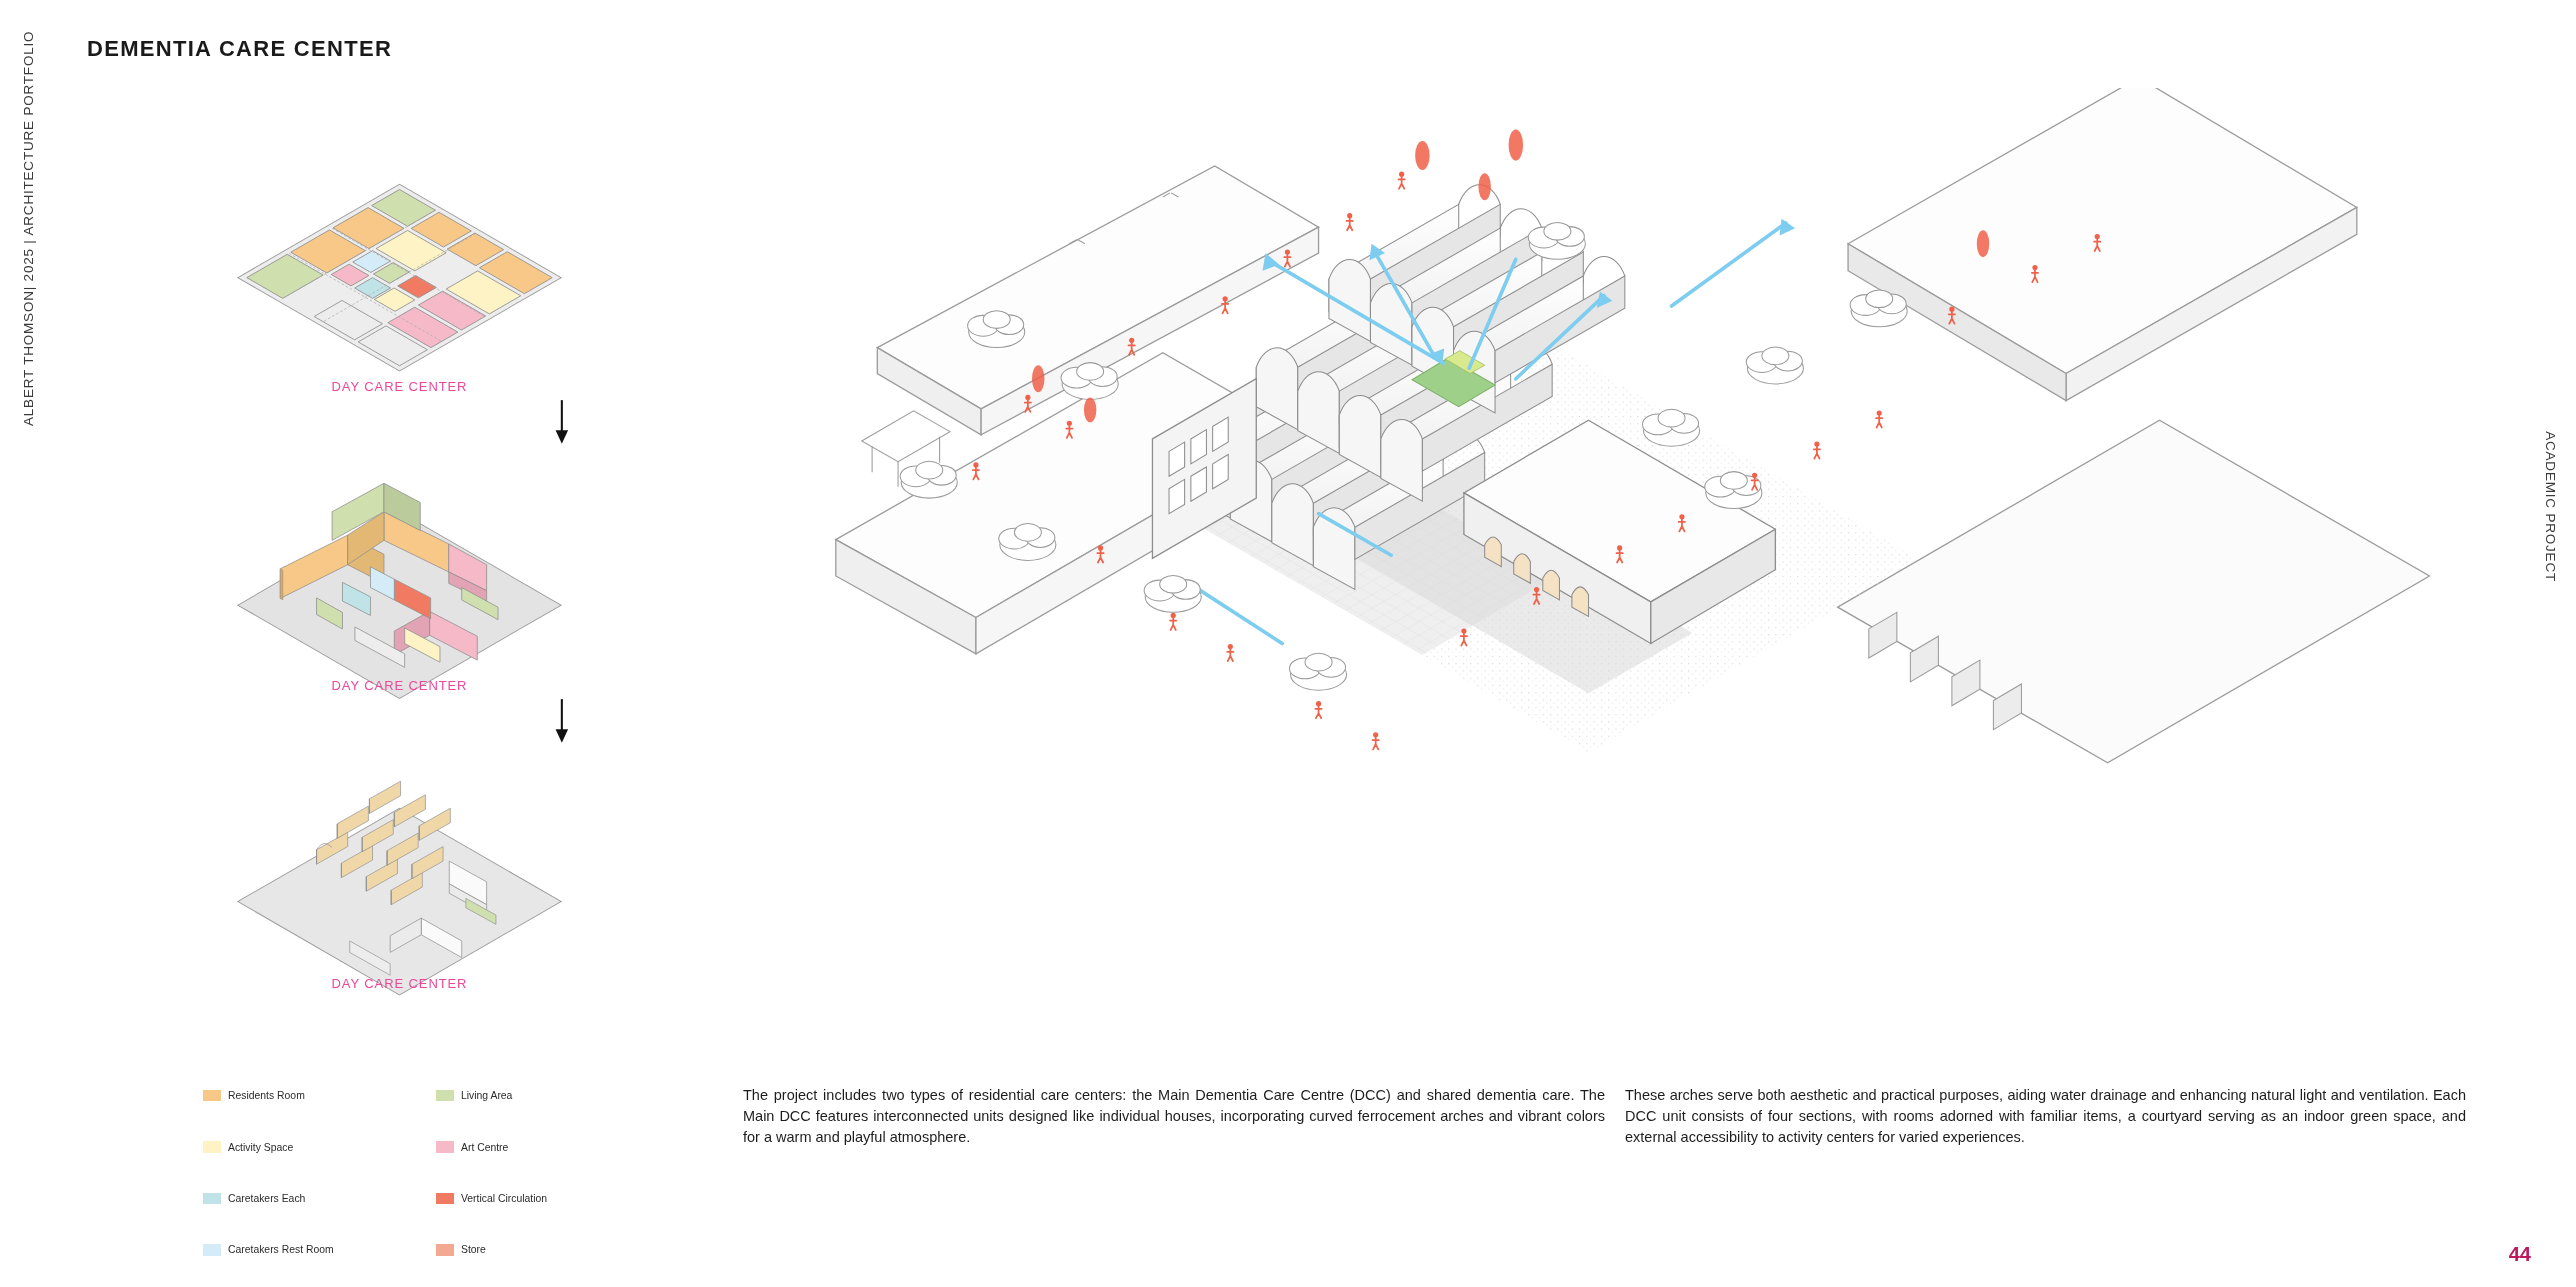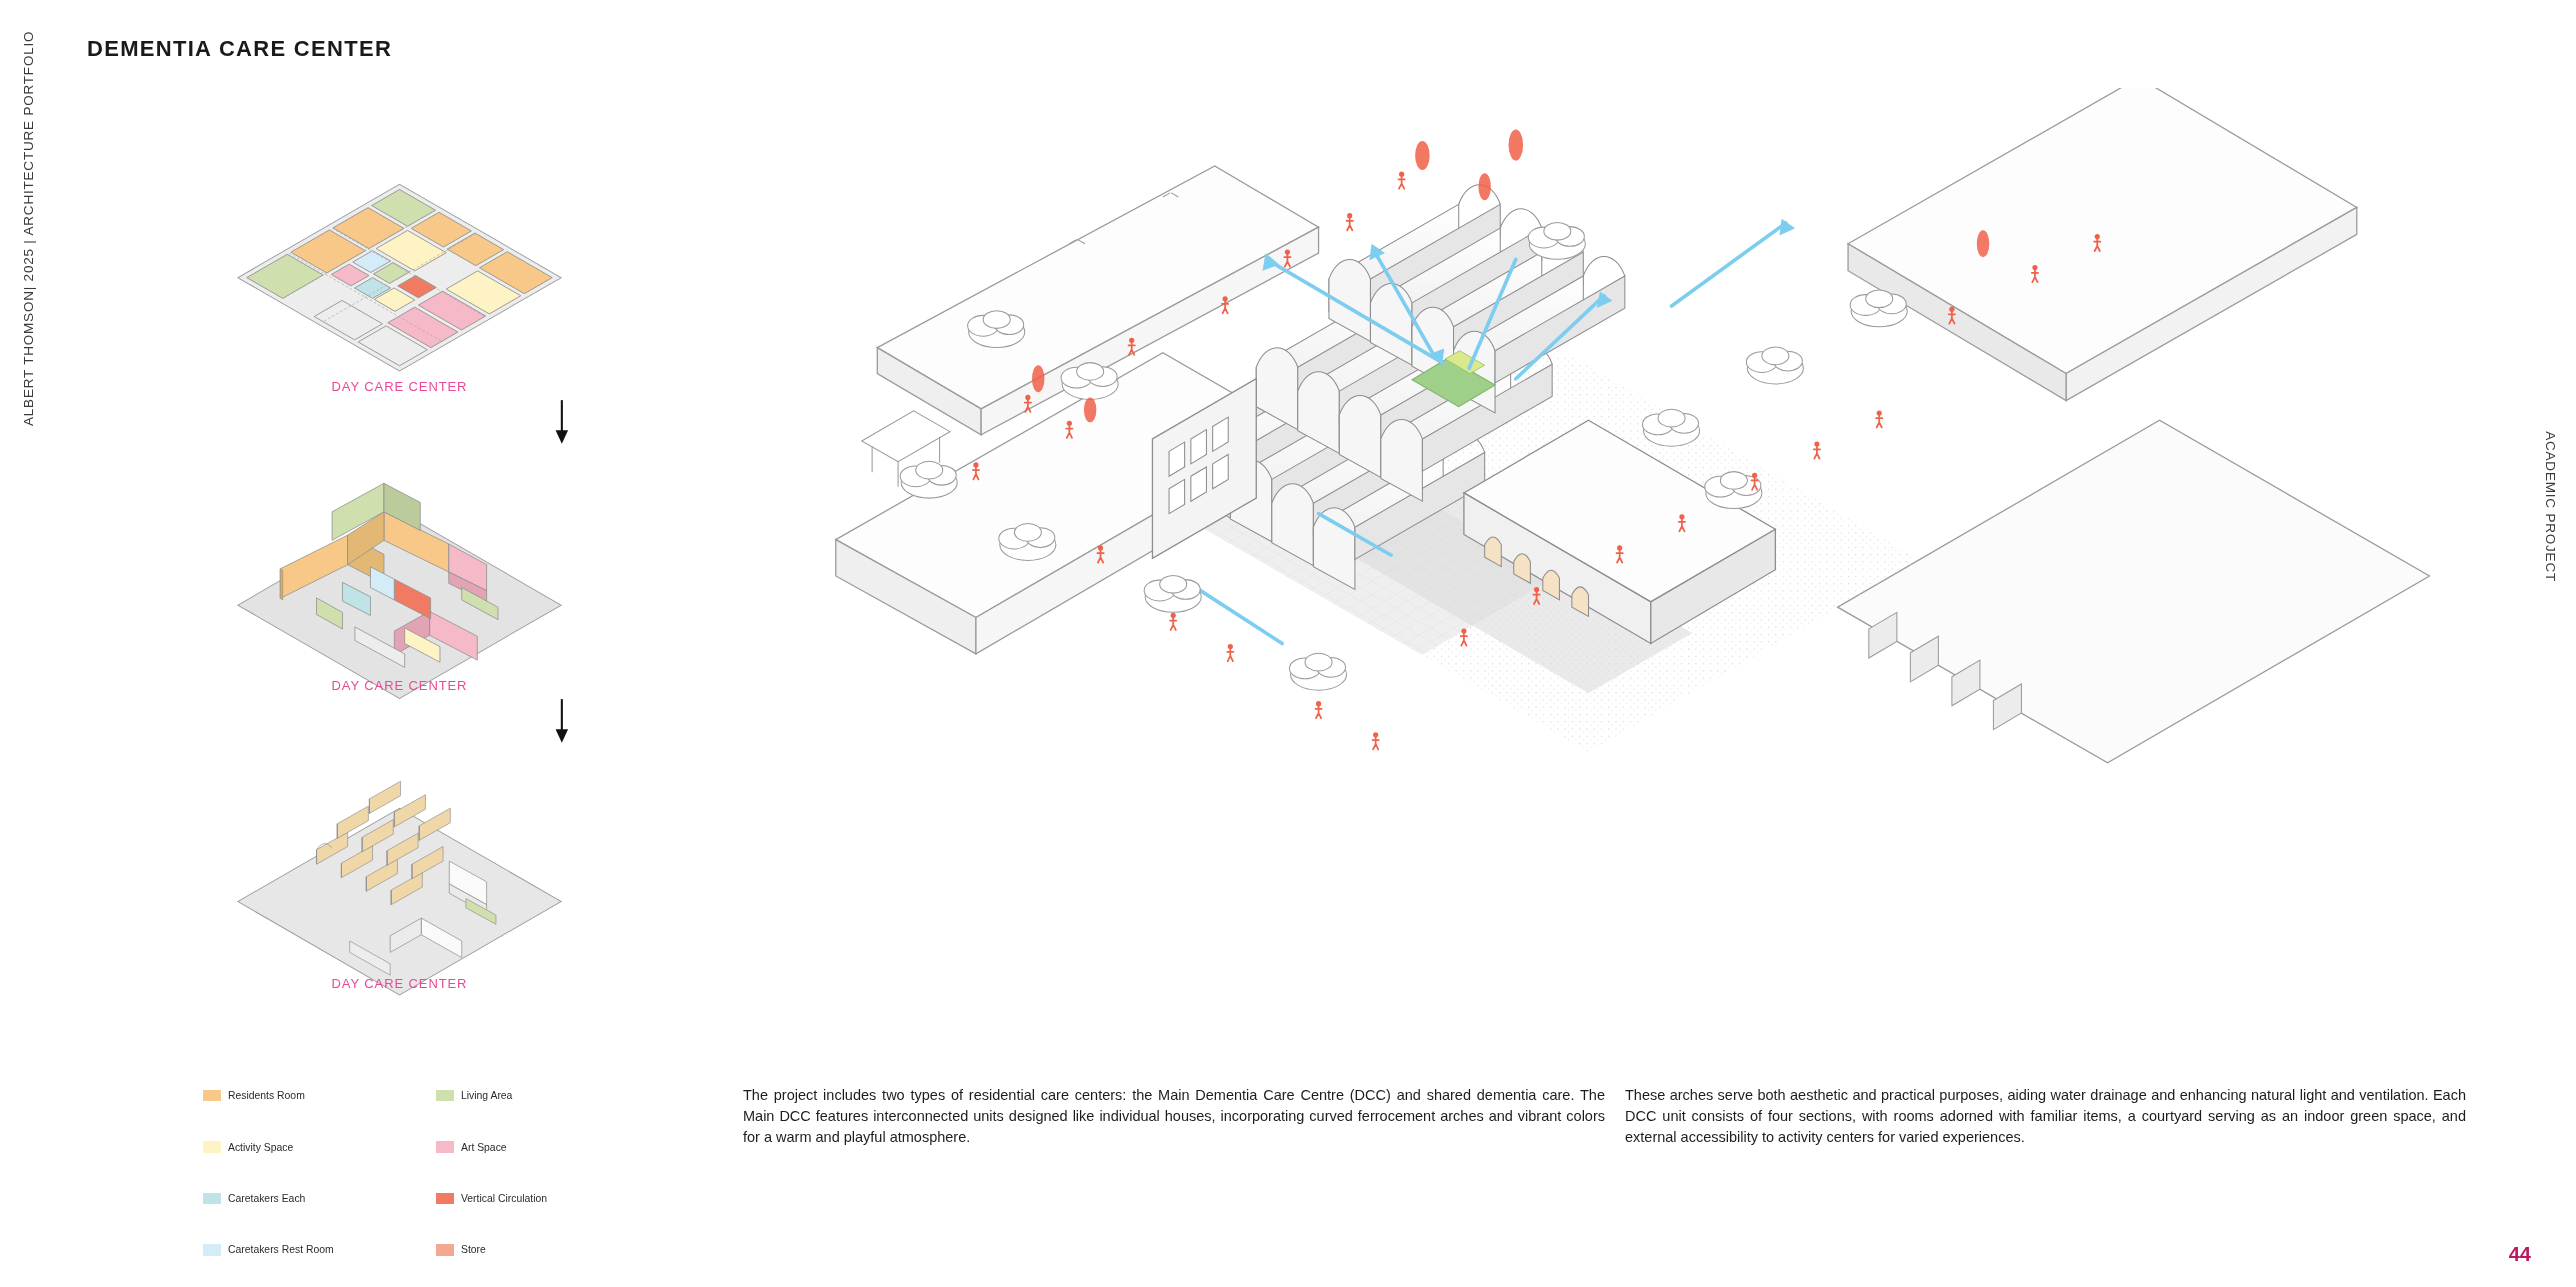--- a/index.html
+++ b/index.html
@@ -545,21 +545,21 @@
     <div class="legend-entry">
       <span class="legend-swatch" style="background:#cfdfae"></span>
       <span>Living Area</span>
     </div>
     <div class="legend-entry">
       <span class="legend-swatch" style="background:#fdf3c4"></span>
       <span>Activity Space</span>
     </div>
     <div class="legend-entry">
       <span class="legend-swatch" style="background:#f5b9c8"></span>
-      <span>Art Space</span>
+      <span>Art Centre</span>
     </div>
     <div class="legend-entry">
       <span class="legend-swatch" style="background:#bfe3e6"></span>
       <span>Caretakers Each</span>
     </div>
     <div class="legend-entry">
       <span class="legend-swatch" style="background:#f07a62"></span>
       <span>Vertical Circulation</span>
     </div>
     <div class="legend-entry">

